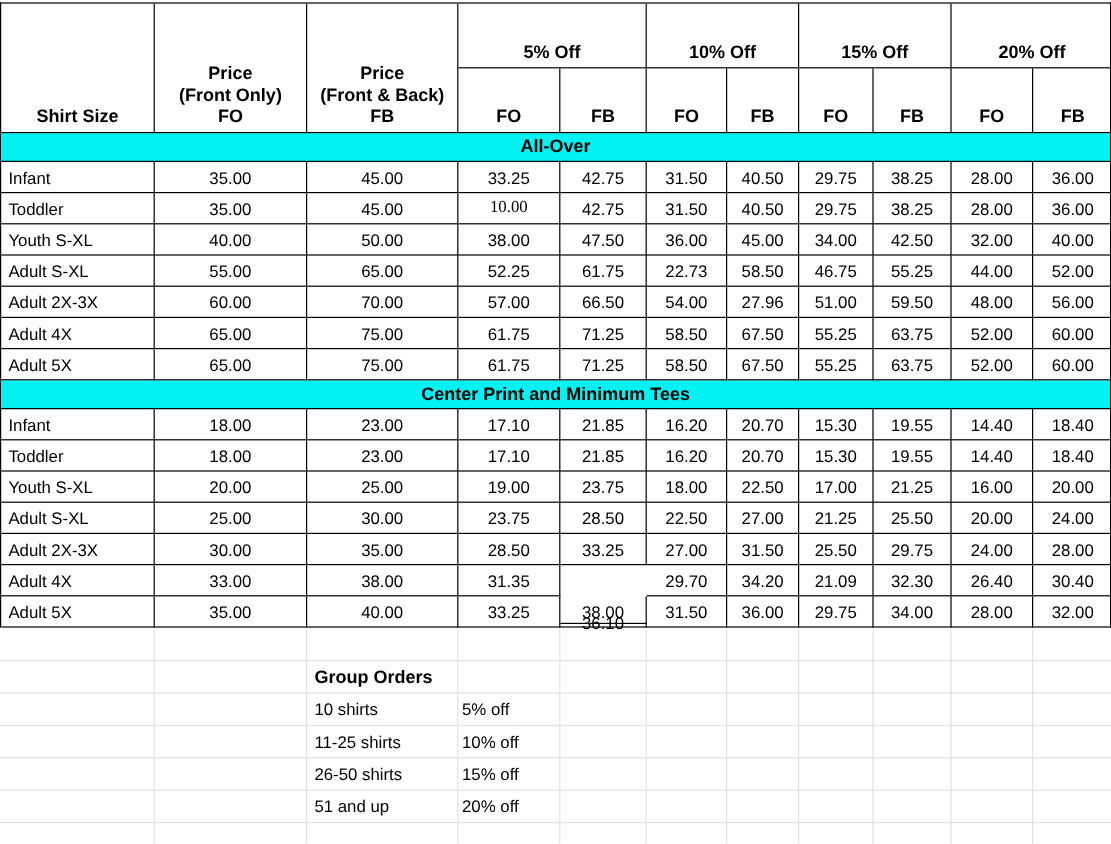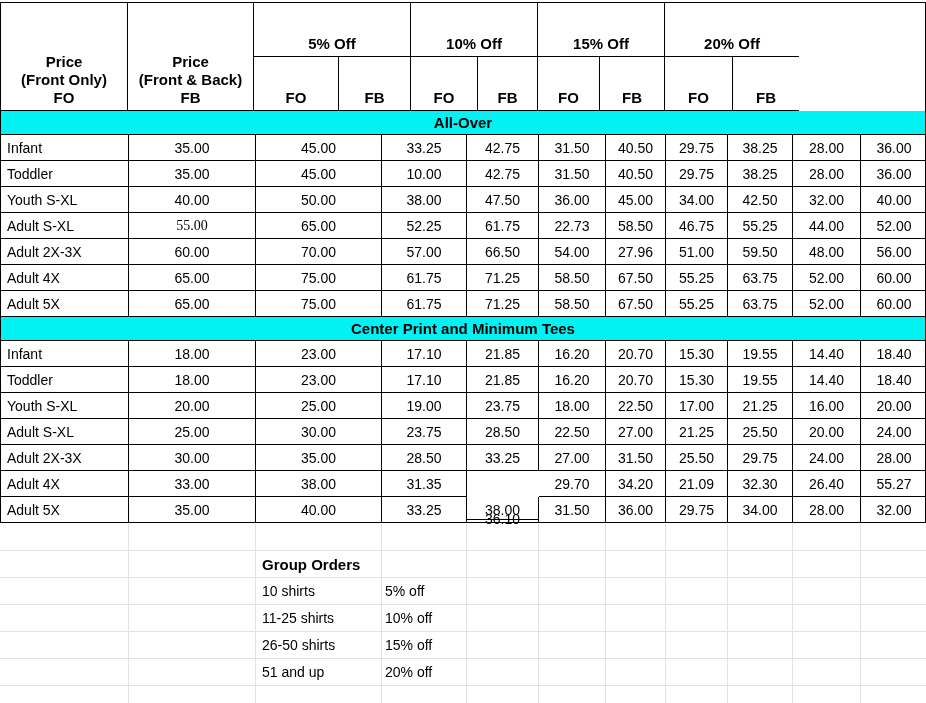--- a/index.html
+++ b/index.html
@@ -56,20 +56,23 @@
   .bt { position:absolute; font-size:14px; white-space:nowrap; }
   .bt.bold { font-weight:bold; font-size:15px; }
 </style>
 </head>
 <body>
 
 <div class="sheet">
 
   <div class="ptable">
     <div class="hrow">
+      <div class="hcell wA">
+        <span>Shirt Size</span>
+      </div>
       <div class="hcell wB">
         <span>Price</span>
         <span>(Front Only)</span>
         <span>FO</span>
       </div>
       <div class="hcell wC">
         <span>Price</span>
         <span>(Front &amp; Back)</span>
         <span>FB</span>
       </div>
@@ -116,21 +119,21 @@
           <div class="td" style="width: 60px;">40.50</div>
           <div class="td" style="width: 62px;">29.75</div>
           <div class="td" style="width: 65px;">38.25</div>
           <div class="td" style="width: 68px;">28.00</div>
           <div class="td" style="width: 66px;">36.00</div>
         </div>
         <div class="trow">
           <div class="td size" style="width: 128px;">Toddler</div>
           <div class="td" style="width: 127px;">35.00</div>
           <div class="td" style="width: 126px;">45.00</div>
-          <div class="td" style="width: 85px;">10.00</div>
+          <div class="td" style="width: 85px; font-family: Liberation Serif, serif;">10.00</div>
           <div class="td" style="width: 72px;">42.75</div>
           <div class="td" style="width: 67px;">31.50</div>
           <div class="td" style="width: 60px;">40.50</div>
           <div class="td" style="width: 62px;">29.75</div>
           <div class="td" style="width: 65px;">38.25</div>
           <div class="td" style="width: 68px;">28.00</div>
           <div class="td" style="width: 66px;">36.00</div>
         </div>
         <div class="trow">
           <div class="td size" style="width: 128px;">Youth S-XL</div>
@@ -140,21 +143,21 @@
           <div class="td" style="width: 72px;">47.50</div>
           <div class="td" style="width: 67px;">36.00</div>
           <div class="td" style="width: 60px;">45.00</div>
           <div class="td" style="width: 62px;">34.00</div>
           <div class="td" style="width: 65px;">42.50</div>
           <div class="td" style="width: 68px;">32.00</div>
           <div class="td" style="width: 66px;">40.00</div>
         </div>
         <div class="trow">
           <div class="td size" style="width: 128px;">Adult S-XL</div>
-          <div class="td" style="width: 127px; font-family: Liberation Serif, serif;">55.00</div>
+          <div class="td" style="width: 127px;">55.00</div>
           <div class="td" style="width: 126px;">65.00</div>
           <div class="td" style="width: 85px;">52.25</div>
           <div class="td" style="width: 72px;">61.75</div>
           <div class="td" style="width: 67px;">22.73</div>
           <div class="td" style="width: 60px;">58.50</div>
           <div class="td" style="width: 62px;">46.75</div>
           <div class="td" style="width: 65px;">55.25</div>
           <div class="td" style="width: 68px;">44.00</div>
           <div class="td" style="width: 66px;">52.00</div>
         </div>
@@ -267,21 +270,21 @@
           <div class="td size" style="width: 128px;">Adult 4X</div>
           <div class="td" style="width: 127px;">33.00</div>
           <div class="td" style="width: 126px;">38.00</div>
           <div class="td" style="width: 85px;">31.35</div>
           <div class="td" style="width: 72px; margin-top: 48px;">36.10</div>
           <div class="td" style="width: 67px;">29.70</div>
           <div class="td" style="width: 60px;">34.20</div>
           <div class="td" style="width: 62px;">21.09</div>
           <div class="td" style="width: 65px;">32.30</div>
           <div class="td" style="width: 68px;">26.40</div>
-          <div class="td" style="width: 66px;">55.27</div>
+          <div class="td" style="width: 66px;">30.40</div>
         </div>
         <div class="trow">
           <div class="td size" style="width: 128px;">Adult 5X</div>
           <div class="td" style="width: 127px;">35.00</div>
           <div class="td" style="width: 126px;">40.00</div>
           <div class="td" style="width: 85px;">33.25</div>
           <div class="td" style="width: 72px;">38.00</div>
           <div class="td" style="width: 67px;">31.50</div>
           <div class="td" style="width: 60px;">36.00</div>
           <div class="td" style="width: 62px;">29.75</div>

